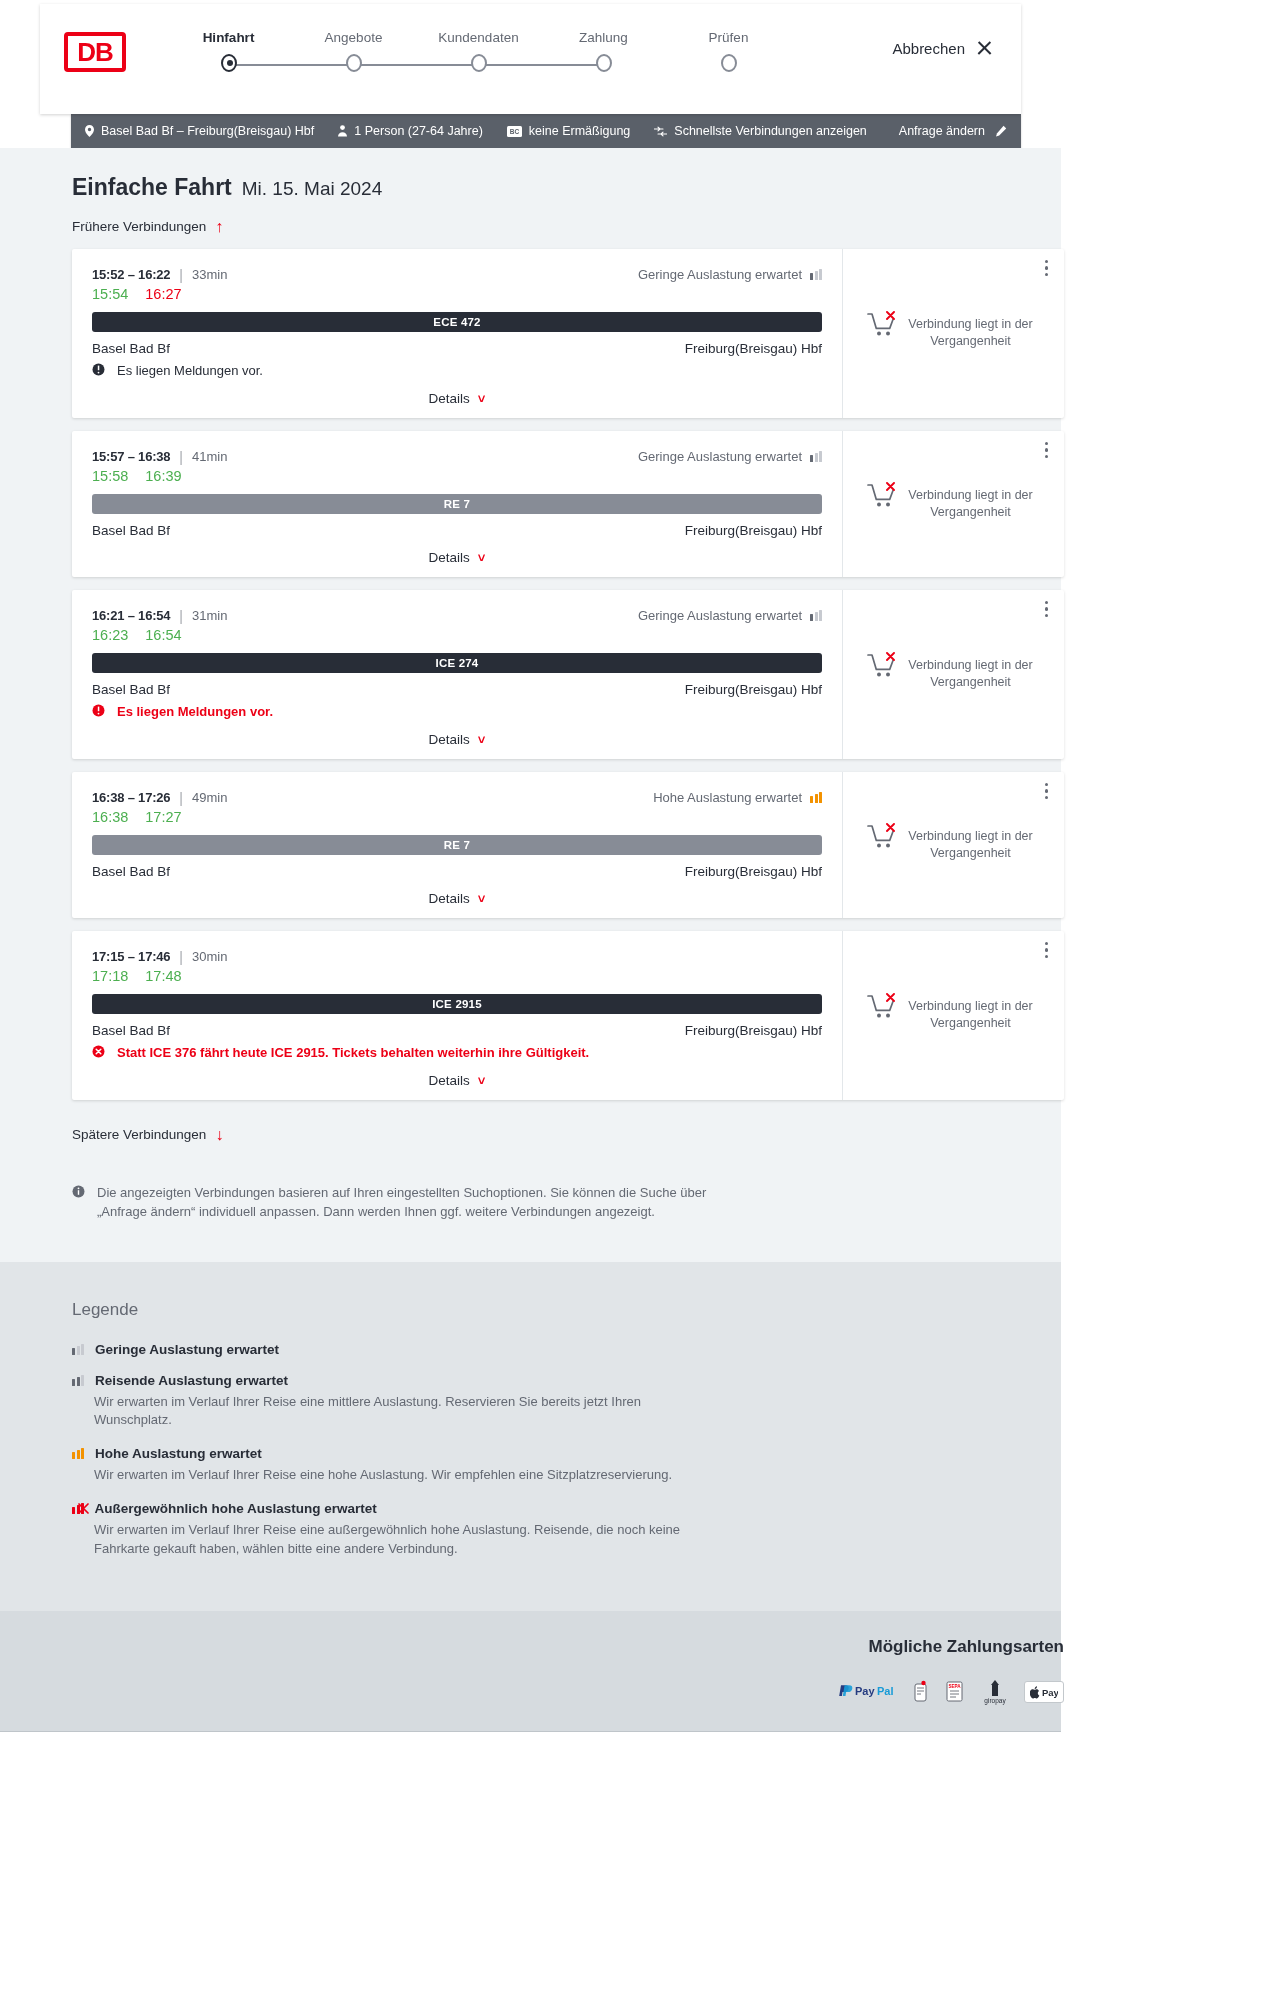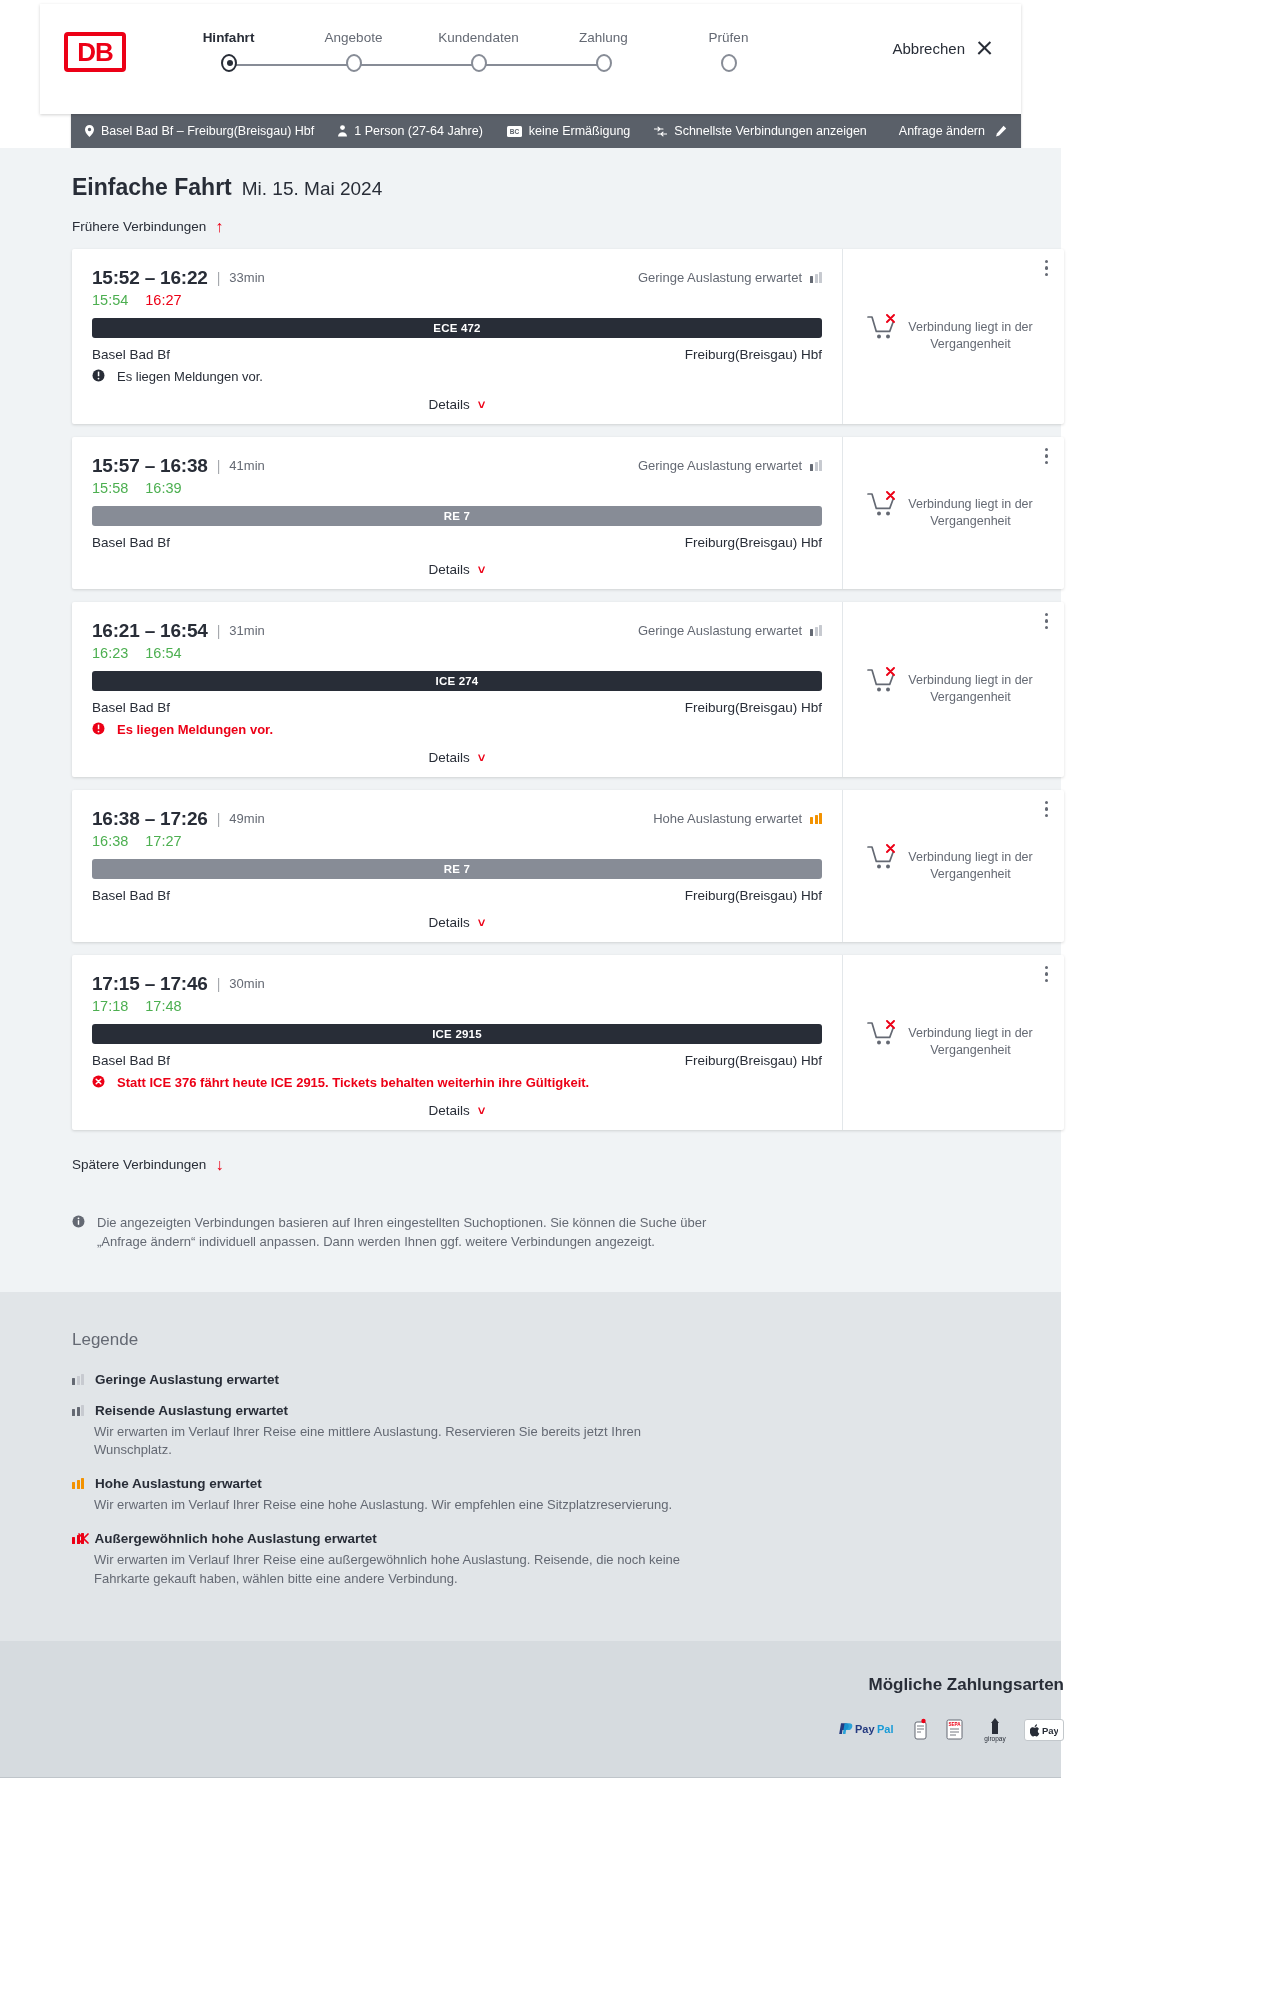--- a/index.html
+++ b/index.html
@@ -119,21 +119,21 @@
     padding: 12px;
     position:relative;
   }
   .kebab {
     position:absolute; top: 11px; right: 16px;
     display:flex; flex-direction:column; gap:3px; cursor:pointer;
   }
   .kebab span { width:3.5px; height:3.5px; border-radius:50%; background:#646973; }
 
   .row-top { display:flex; align-items:center; }
-  .time-range { font-size: 19px; font-weight:bold; color:#282d37; letter-spacing:-.2px;}
+  .time-range { font-size: 13px; font-weight:bold; color:#282d37; letter-spacing:-.2px;}
   .sep { color:#a6a9ae; margin: 0 9px; font-size:14px; }
   .duration { font-size: 13px; color:#646973; }
   .util { margin-left:auto; display:flex; align-items:center; gap:8px; font-size:13px; color:#646973;}
 
   .row-actual { margin-top: 3px; display:flex; gap:17px; font-size:14.5px; }
   .t-green { color:#4caf50; }
   .t-red { color:#ec0016; }
 
   .train-badge {
     margin-top: 10px;
@@ -177,21 +177,21 @@
   .legend-item { margin-bottom: 16px; }
   .legend-head { display:flex; align-items:center; gap:11px; }
   .legend-label { font-size: 13.5px; font-weight:bold; color:#282d37; }
   .legend-desc {
     font-size: 13px; color:#646973; margin-top:5px; margin-left: 22px;
     line-height:1.45; max-width: 610px;
   }
 
   
   .footer { background:#d6dbdf; padding: 26px 0 0 0; }
-  .pay-sec { width: 1136px; margin:8px auto; padding: 0 72px 26px 72px; text-align:right;}
+  .pay-sec { width: 1136px; margin:0 auto; padding: 0 72px 26px 72px; text-align:right;}
   .pay-title { font-size: 17px; font-weight:bold; color:#282d37; margin-bottom: 22px;}
   .pay-icons { display:flex; gap:14px; justify-content:flex-end; align-items:center;}
   .pay-box {
     background:#fff; border:1px solid #c3c8cc; border-radius:3px;
     height: 22px; display:flex; align-items:center; justify-content:center;
     padding: 0 5px; font-size:9px; color:#282d37;
   }
   .pay-plain {
     display:flex; flex-direction:column; align-items:center; justify-content:center;
     font-size:8px; color:#282d37;

